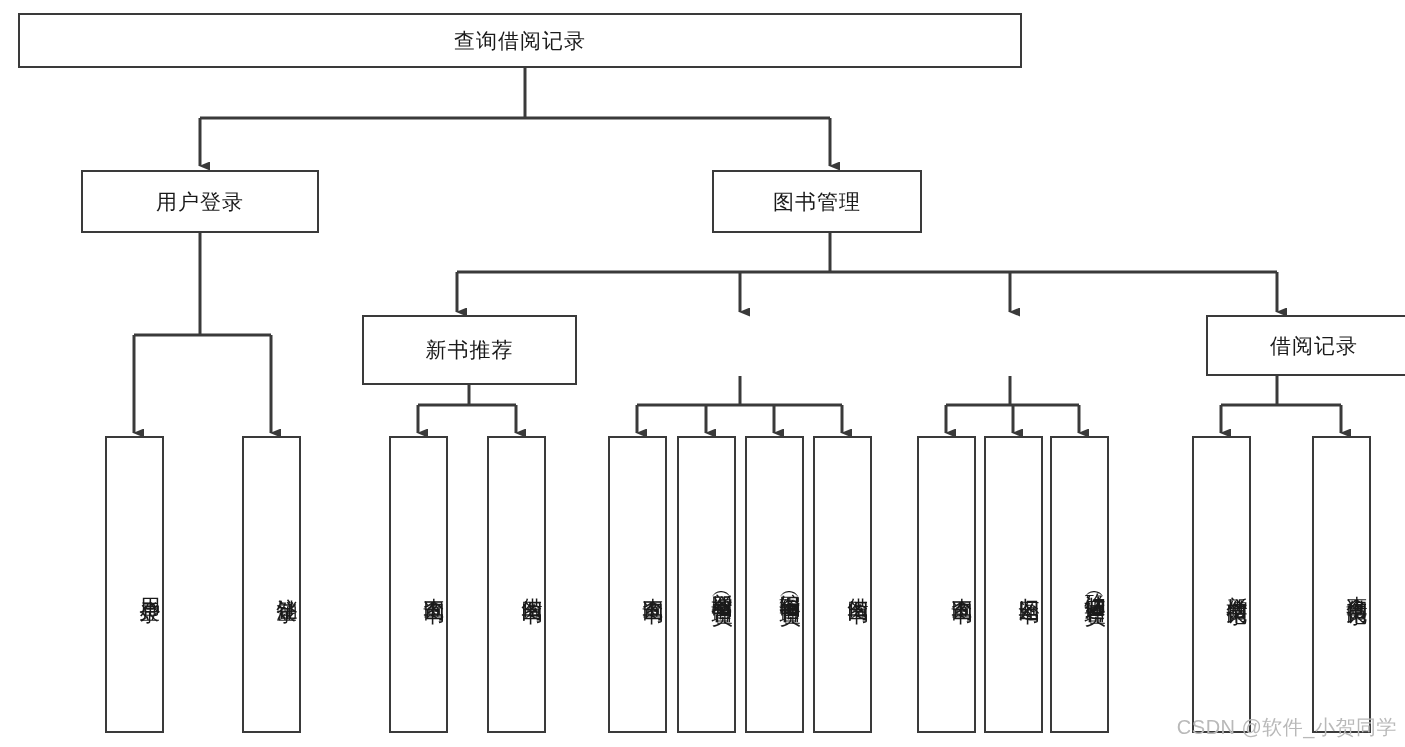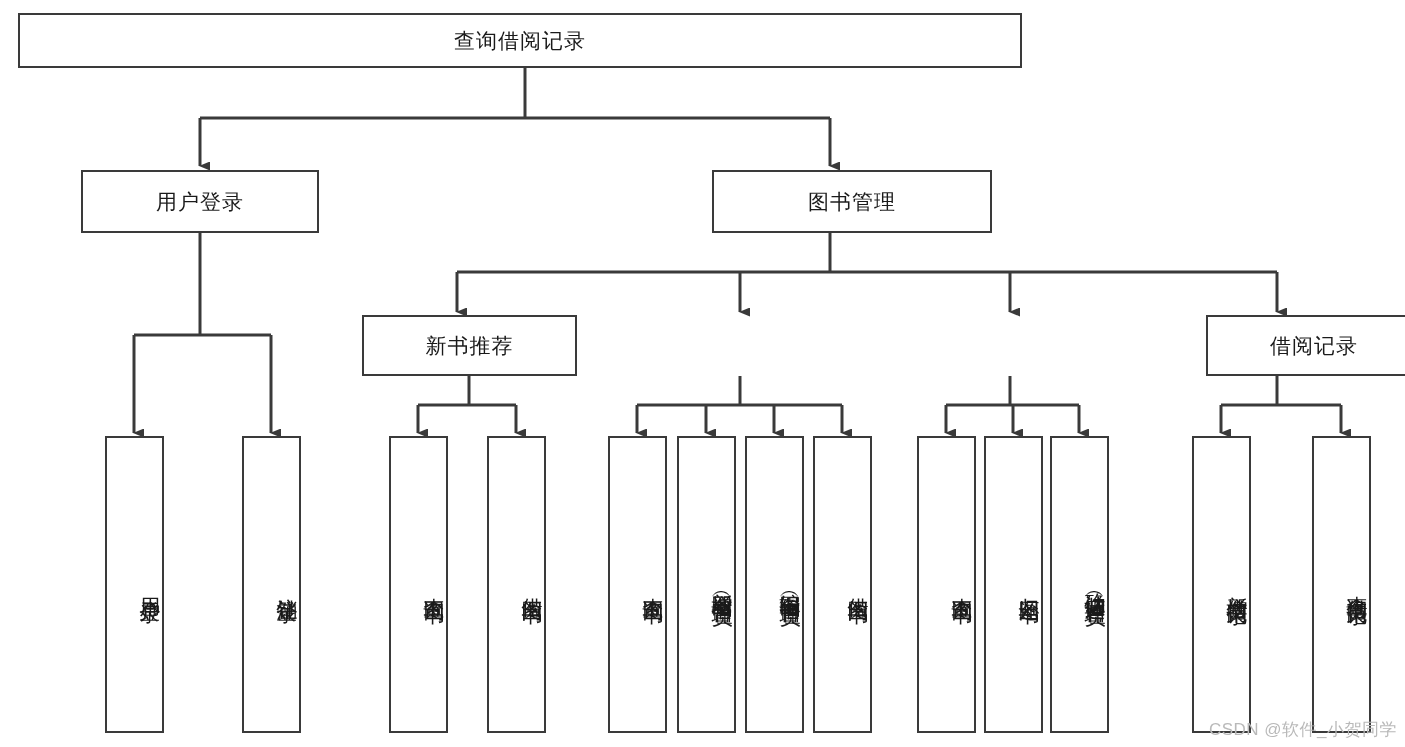--- a/index.html
+++ b/index.html
@@ -51,21 +51,21 @@
     align-items: flex-start;
     justify-content: center;
   }
   .node.v > span {
     display: block;
   }
   .watermark {
     position: absolute;
     right: 8px;
     bottom: 6px;
-    font-size: 17px;
+    font-size: 20px;
     color: #b9b9b9;
     letter-spacing: 0.5px;
     white-space: nowrap;
     user-select: none;
   }
 </style>
 </head>
 <body>
 
 <div id="canvas">
@@ -122,25 +122,25 @@
     </g>
   </svg>
 
   <div class="node h" style="left:18px; top:13px; width:1004px; height:55px;">
     <span>查询借阅记录</span>
   </div>
 
   <div class="node h" style="left:81px; top:170px; width:238px; height:63px;">
     <span>用户登录</span>
   </div>
-  <div class="node h" style="left:712px; top:170px; width:280px; height:63px;">
+  <div class="node h" style="left:712px; top:170px; width:210px; height:63px;">
     <span>图书管理</span>
   </div>
 
-  <div class="node h" style="left:362px; top:315px; width:215px; height:61px;">
+  <div class="node h" style="left:362px; top:315px; width:215px; height:70px;">
     <span>新书推荐</span>
   </div>
   <div class="node h" style="left:1206px; top:315px; width:216px; height:61px;">
     <span>借阅记录</span>
   </div>
 
   <div class="node v" style="left:105px; top:436px; width:59px; height:297px;">
     <span>用户登录</span>
   </div>
   <div class="node v" style="left:242px; top:436px; width:59px; height:297px;">

